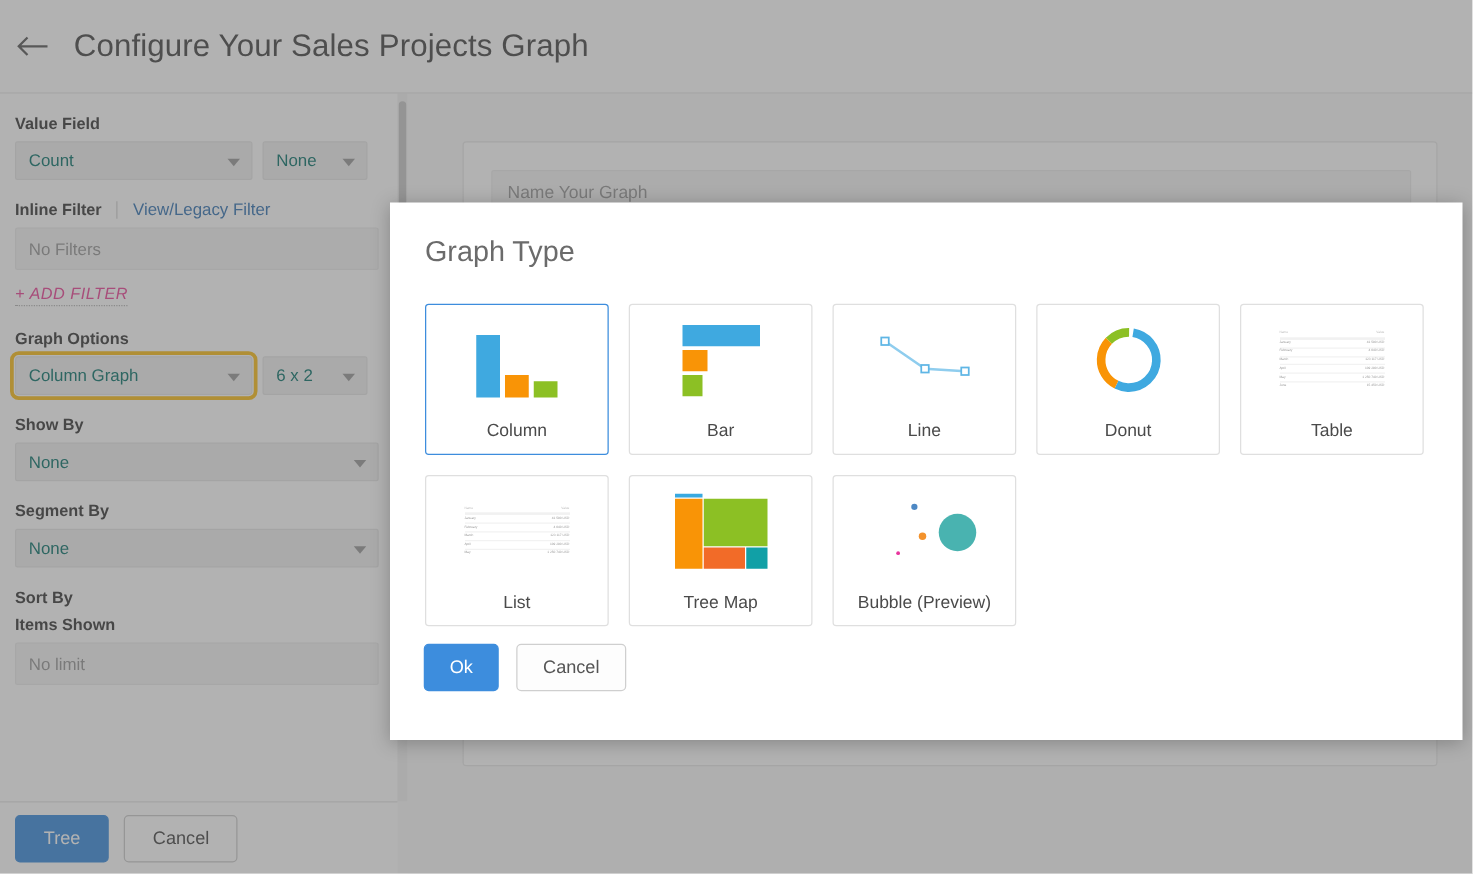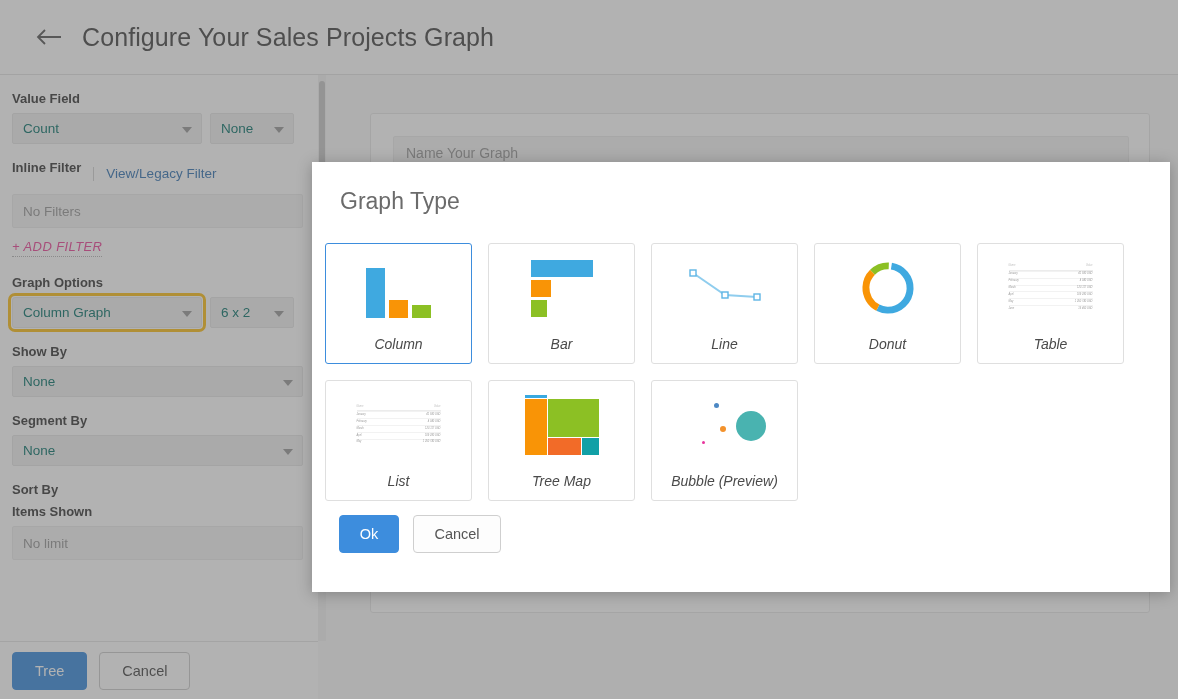--- a/index.html
+++ b/index.html
@@ -8,21 +8,21 @@
     font-family: "Liberation Sans", sans-serif;
     background: #ffffff;
     overflow: hidden;
   }
   #app { position: relative; width: 1178px; height: 699px; background: #fff; }
 
   
   .topbar {
     position: absolute; top: 0; left: 0; width: 1178px; height: 75px;
     background: #ffffff; border-bottom: 1px solid #e3e3e3;
-    display: flex; align-items: center; gap: 16px; padding-left: 32px;
+    display: flex; align-items: center; gap: 16px; padding-left: 9px;
   }
   .back-arrow {
     width: 34px; height: 34px; display: flex; align-items: center; justify-content: center;
     color: #5b5b5b; flex: none;
   }
   .page-title {
     font-size: 25px; color: #4a4a4a; font-weight: 400; letter-spacing: .1px;
   }
 
   .body-area { position: absolute; top: 75px; left: 0; width: 1178px; height: 624px; background: #fafafa; }
@@ -106,23 +106,23 @@
   }
   .modal {
     position: absolute; top: 162px; left: 312px; width: 858px; height: 430px;
     background: #ffffff; box-shadow: 0 2px 14px rgba(0,0,0,.25);
   }
   .modal-title {
     position: absolute; top: 26px; left: 28px;
     font-size: 23px; color: #6b6b6b; font-weight: 400;
   }
   .cards {
-    position: absolute; top: 81px; left: 13px;
+    position: absolute; top: 81px; left: 28px;
     display: grid; grid-template-columns: repeat(5, 147px);
-    grid-auto-rows: 121px; column-gap: 16px; row-gap: 16px; font-style: italic;
+    grid-auto-rows: 121px; column-gap: 16px; row-gap: 16px;
   }
   .gcard {
     background: #ffffff; border: 1px solid #dfdfdf; border-radius: 3px;
     position: relative; display: flex; flex-direction: column;
     align-items: center; justify-content: flex-end; padding-bottom: 11px;
   }
   .gcard.selected { border: 1px solid #3d8ddd; }
   .gcard-thumb {
     position: absolute; top: 8px; left: 0; width: 100%; height: 72px;
     display: flex; align-items: center; justify-content: center;
@@ -191,21 +191,21 @@
           <span>Count</span>
           <span class="caret"></span>
         </div>
         <div class="select narrow">
           <span>None</span>
           <span class="caret"></span>
         </div>
       </div>
 
       <div class="inline-filter-head">
-        <span class="field-label" style="margin-bottom:12px">Inline Filter</span>
+        <span class="field-label" style="margin-bottom:0">Inline Filter</span>
         <span class="divider-v"></span>
         <span class="link">View/Legacy Filter</span>
       </div>
       <div class="textbox">No Filters</div>
       <div class="add-filter">+ ADD FILTER</div>
 
       <div class="field-label">Graph Options</div>
       <div class="field-row">
         <div class="select wide highlight">
           <span>Column Graph</span>

